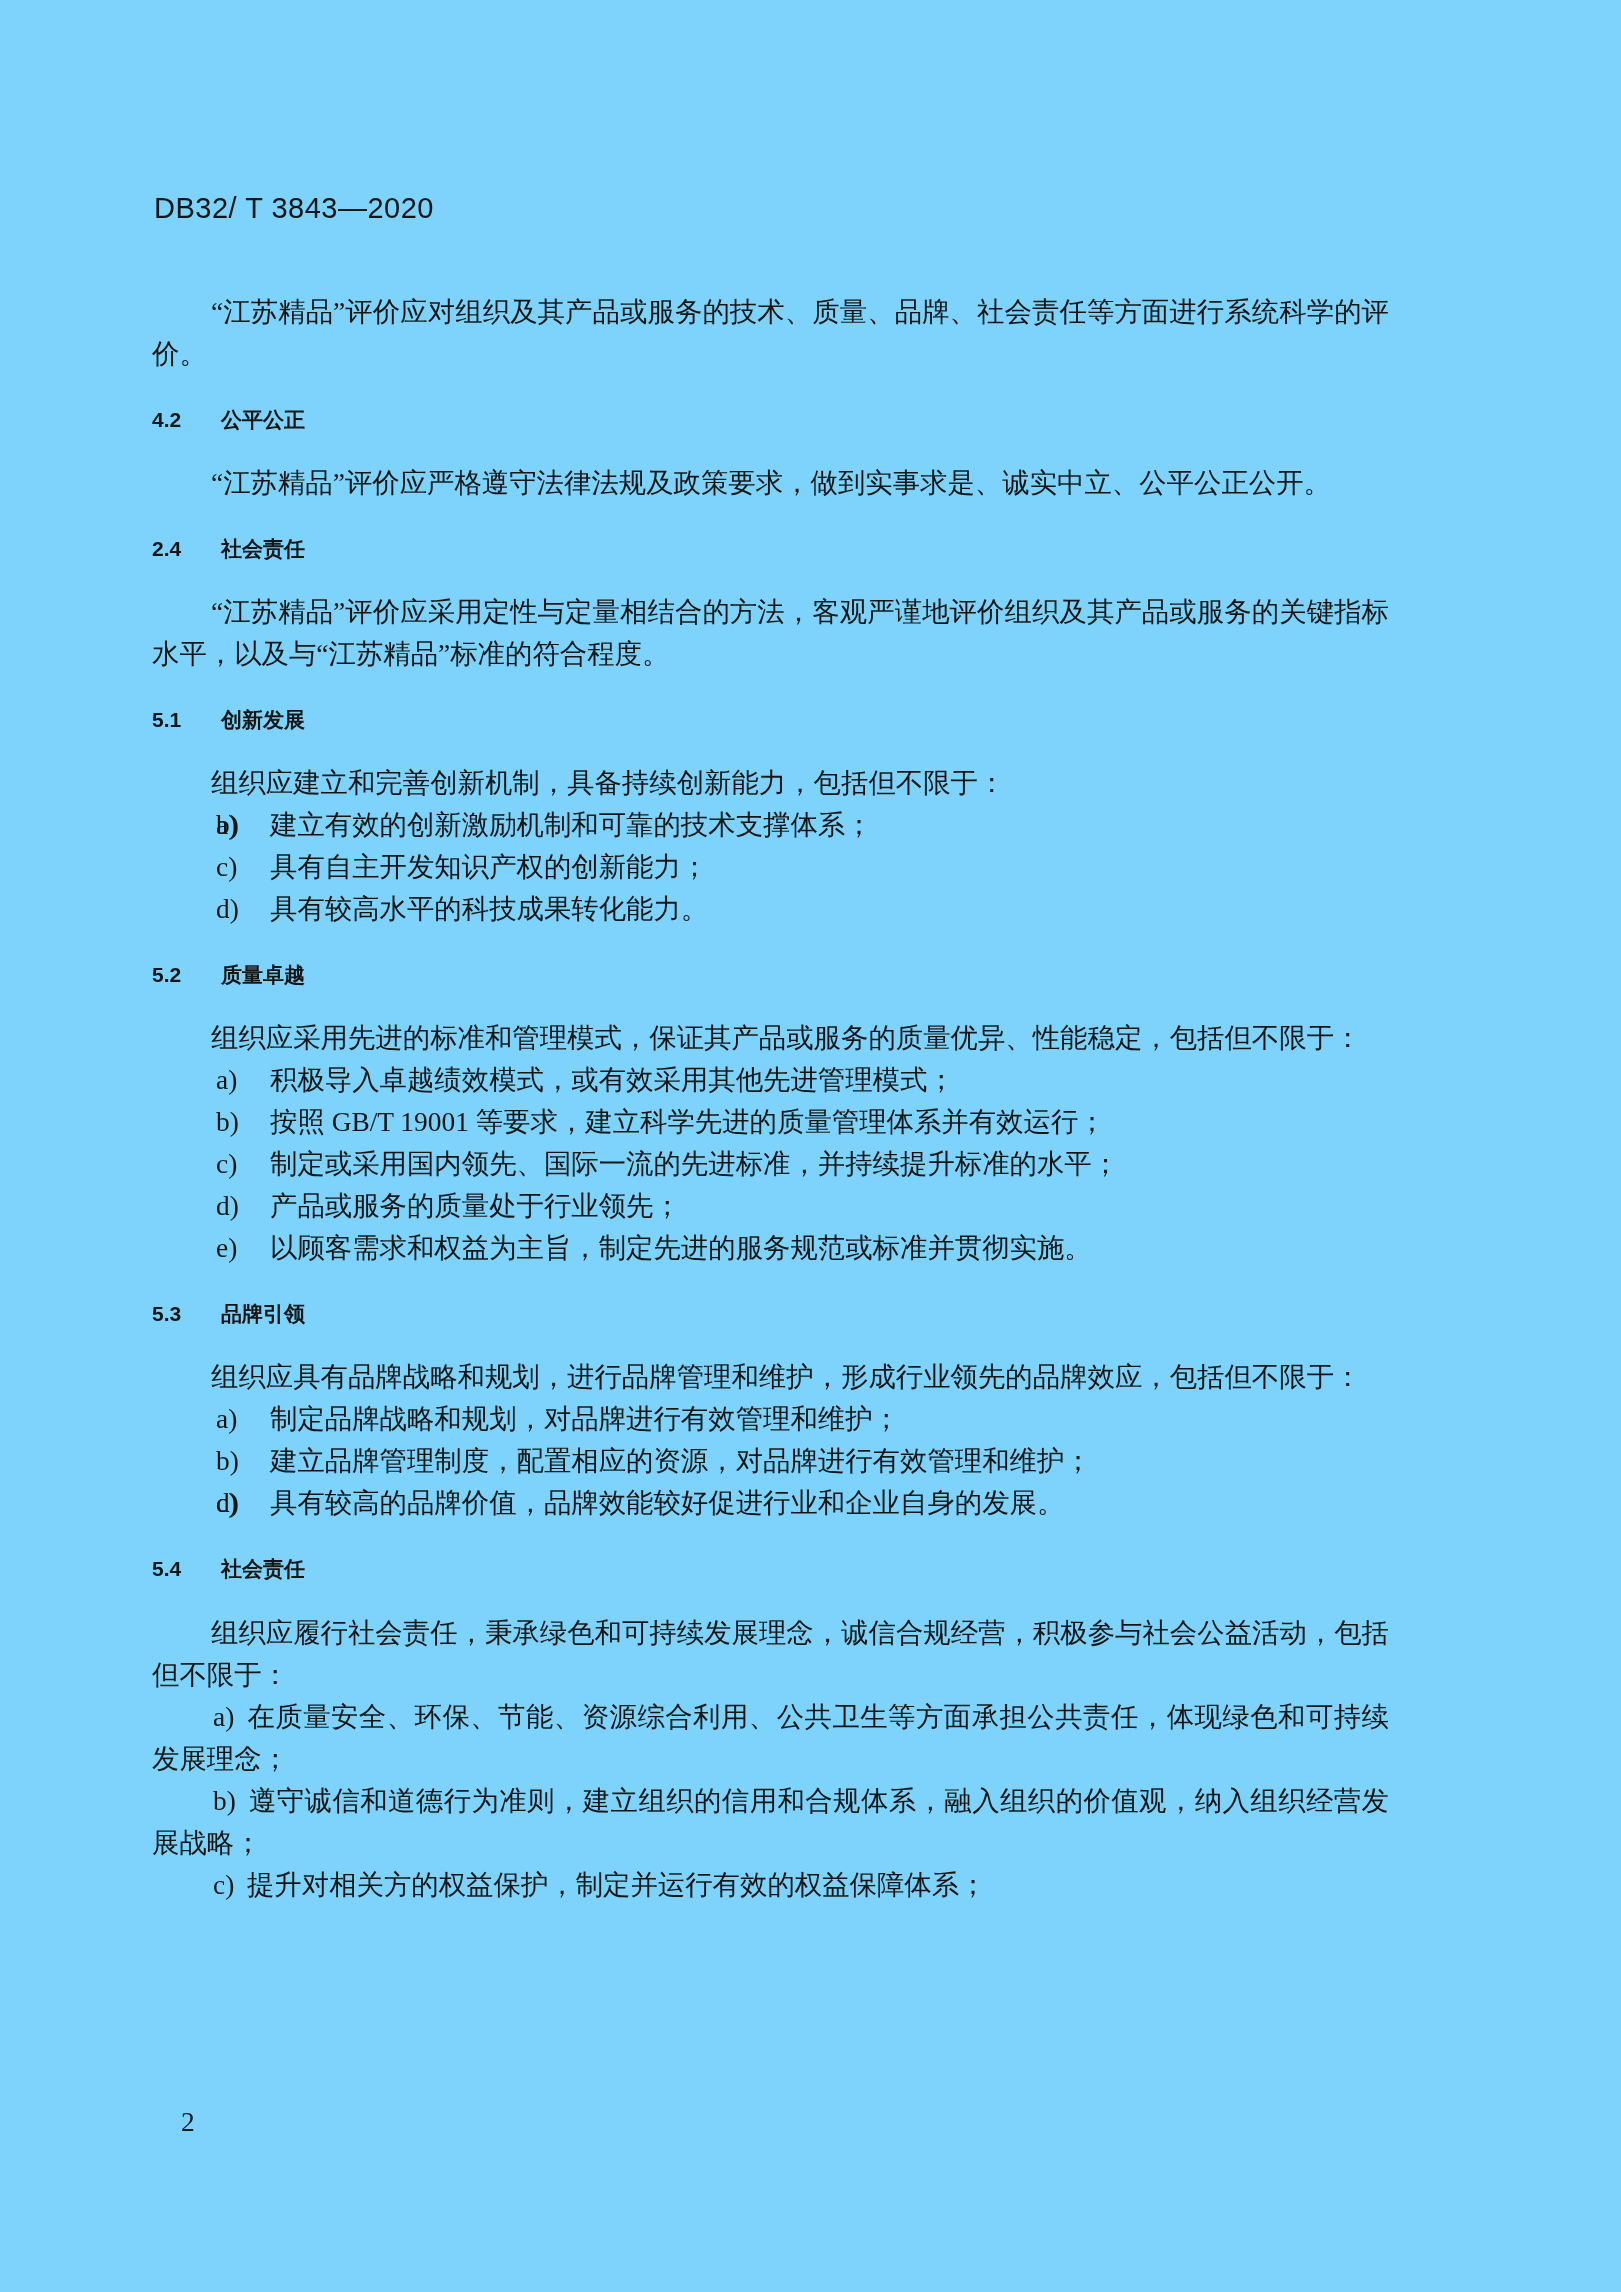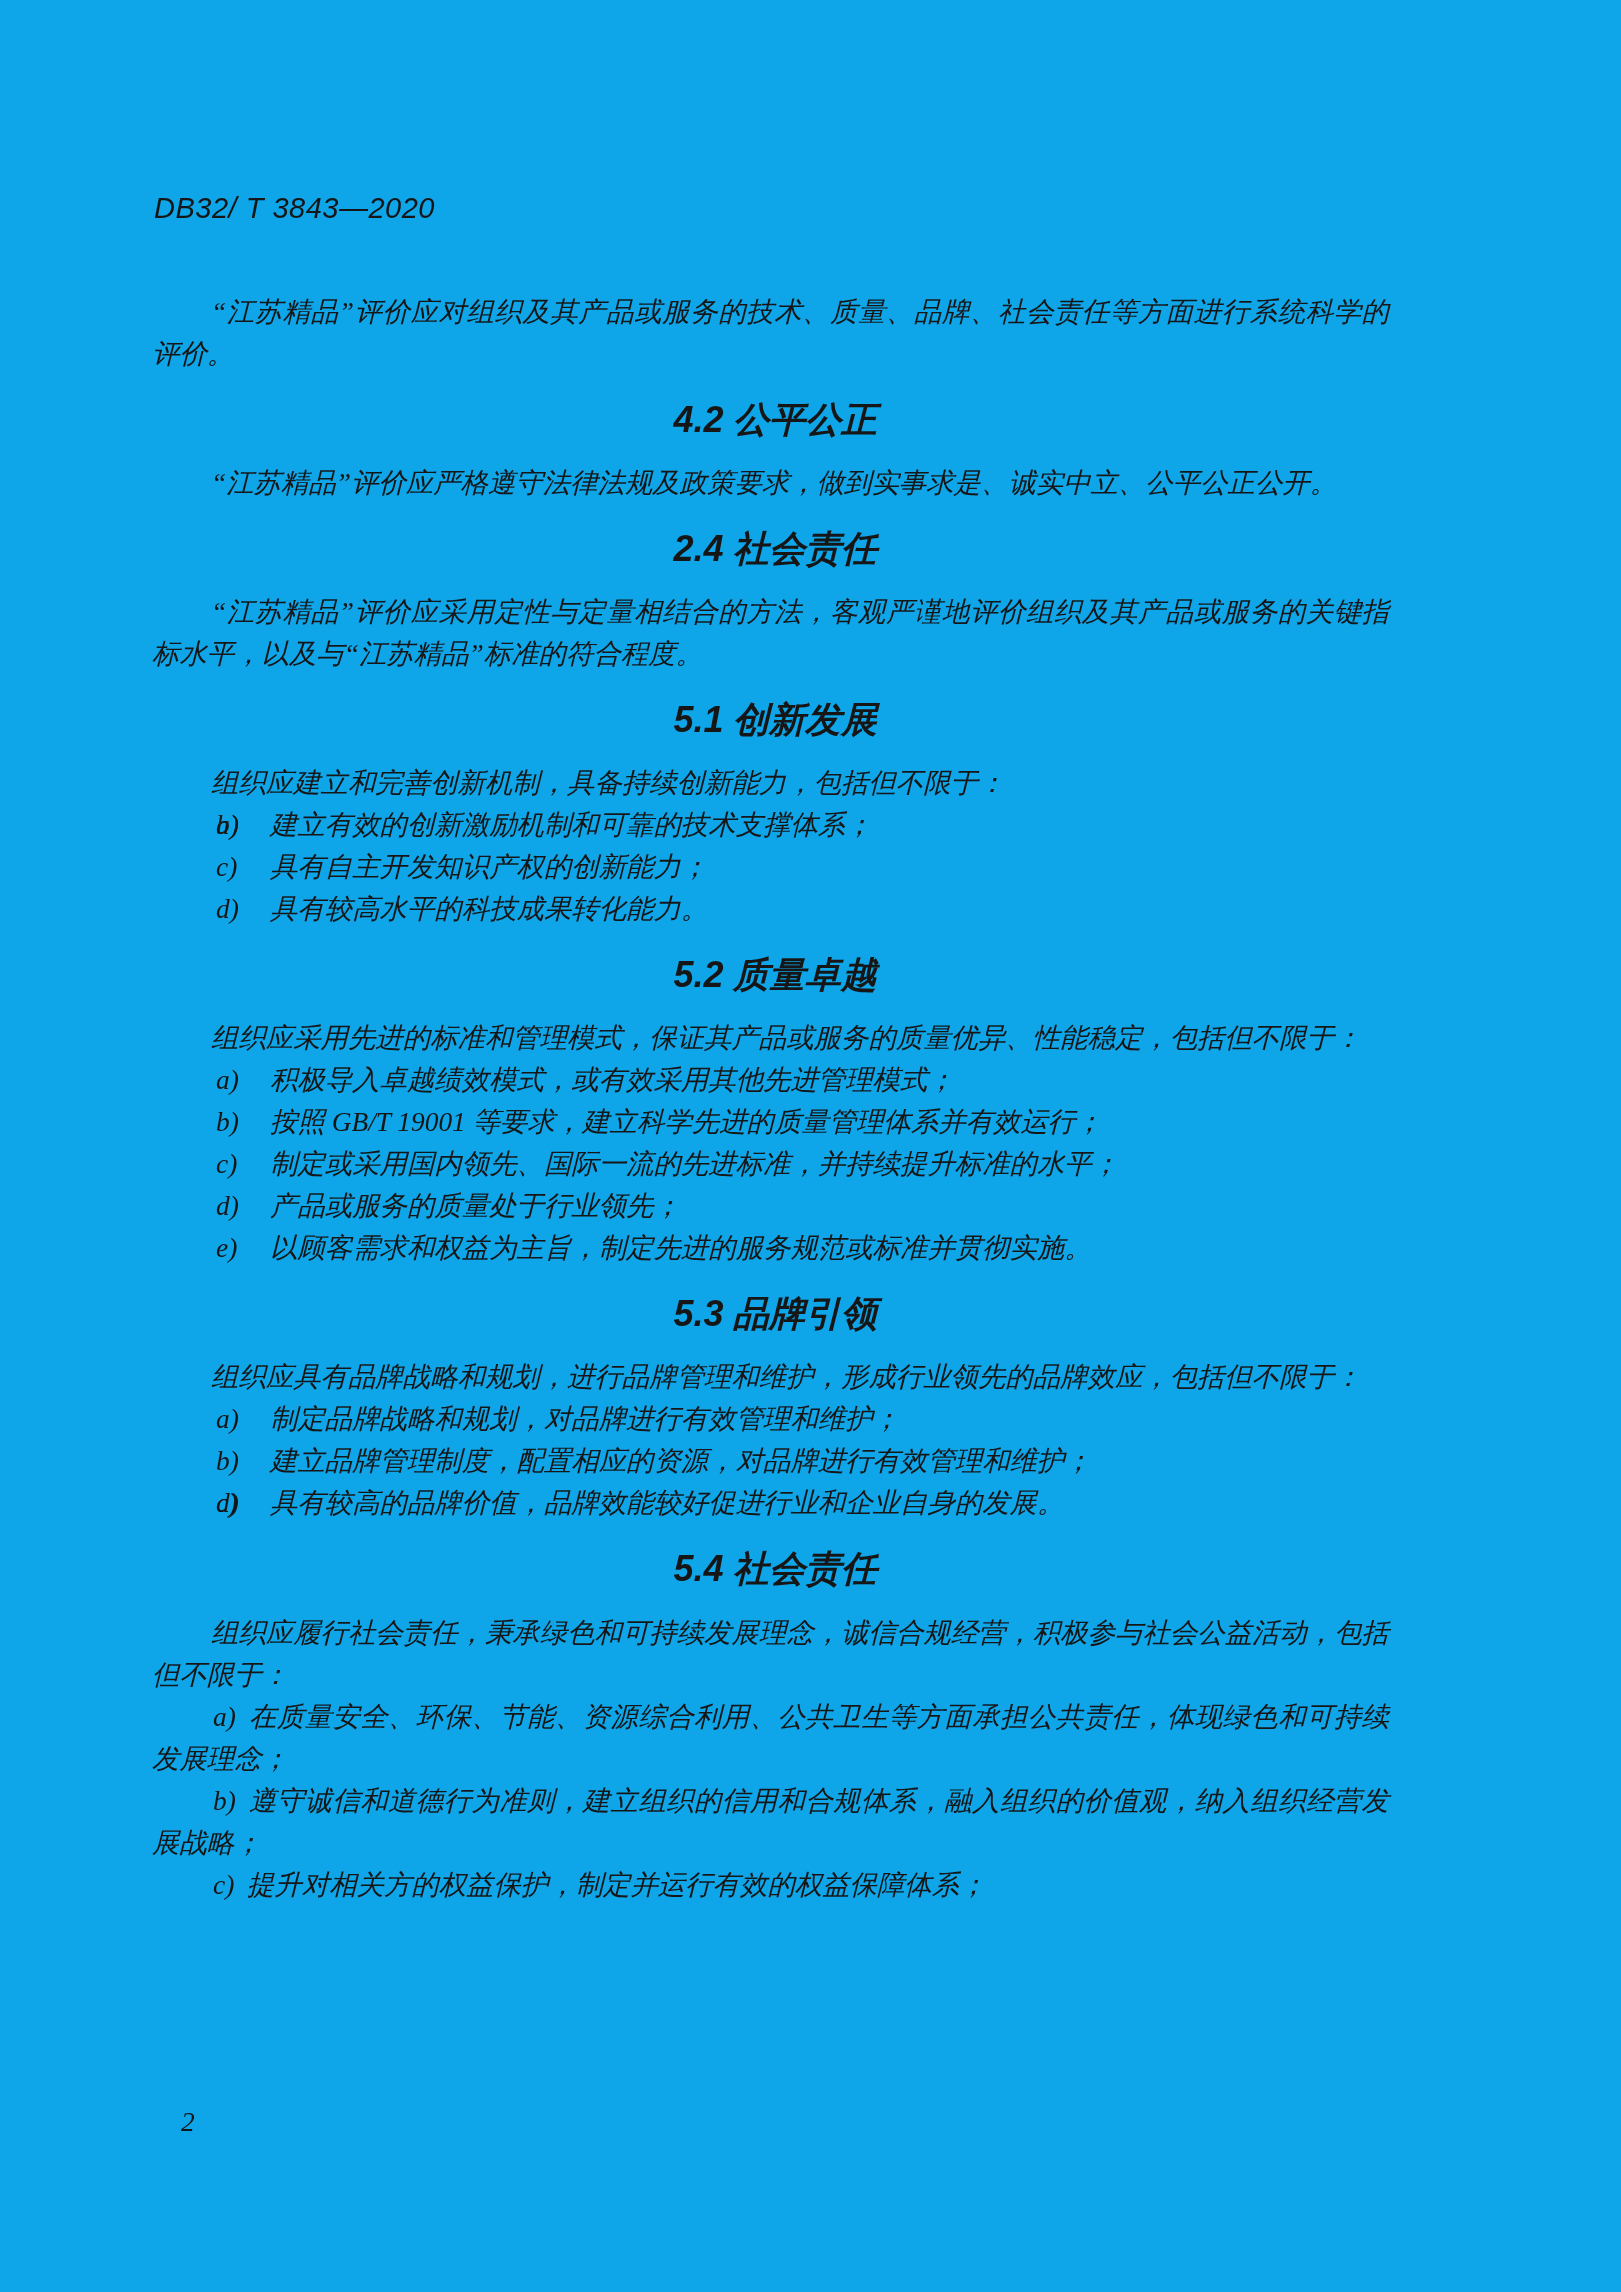--- a/index.html
+++ b/index.html
@@ -5,26 +5,25 @@
   html, body {
     margin: 0;
     padding: 0;
     background: #e8e8e8;
   }
   .page {
     position: relative;
     width: 1621px;
     height: 2293px;
     margin: 0 auto;
-    background: #0ea5e9;
+    background: #7dd3fc;
     color: #161616;
     font-family: "Liberation Serif", "DejaVu Serif", serif;
     font-size: 27.4px;
     overflow: hidden;
-    font-style: italic;
   }
   .running-header {
     position: absolute;
     left: 154px;
     top: 192px;
     font-family: "Liberation Sans", "DejaVu Sans", sans-serif;
     font-size: 29px;
     letter-spacing: 0.5px;
     white-space: nowrap;
   }
@@ -37,23 +36,23 @@
     text-align: justify;
     margin-top: 28px;
   }
   .para {
     margin: 0;
     text-indent: 59px;
   }
   .h1, .h2 {
     font-family: "Liberation Sans", "DejaVu Sans", sans-serif;
     font-weight: bold;
-    font-size: 36px;
+    font-size: 21px;
     line-height: 42px;
-    text-align: center;
+    text-align: left;
   }
   .h2 { margin: 23.5px 0 21.6px 0; }
   .h1 { margin: 41px 0 19.6px 0; }
   .h2 .hnum { display: inline-block; min-width: 69px; }
   .h1 .hnum { display: inline-block; min-width: 46px; }
   .list { margin: 0; }
   .list-tabbed .li {
     position: relative;
     padding-left: 118px;
     text-indent: 0;

